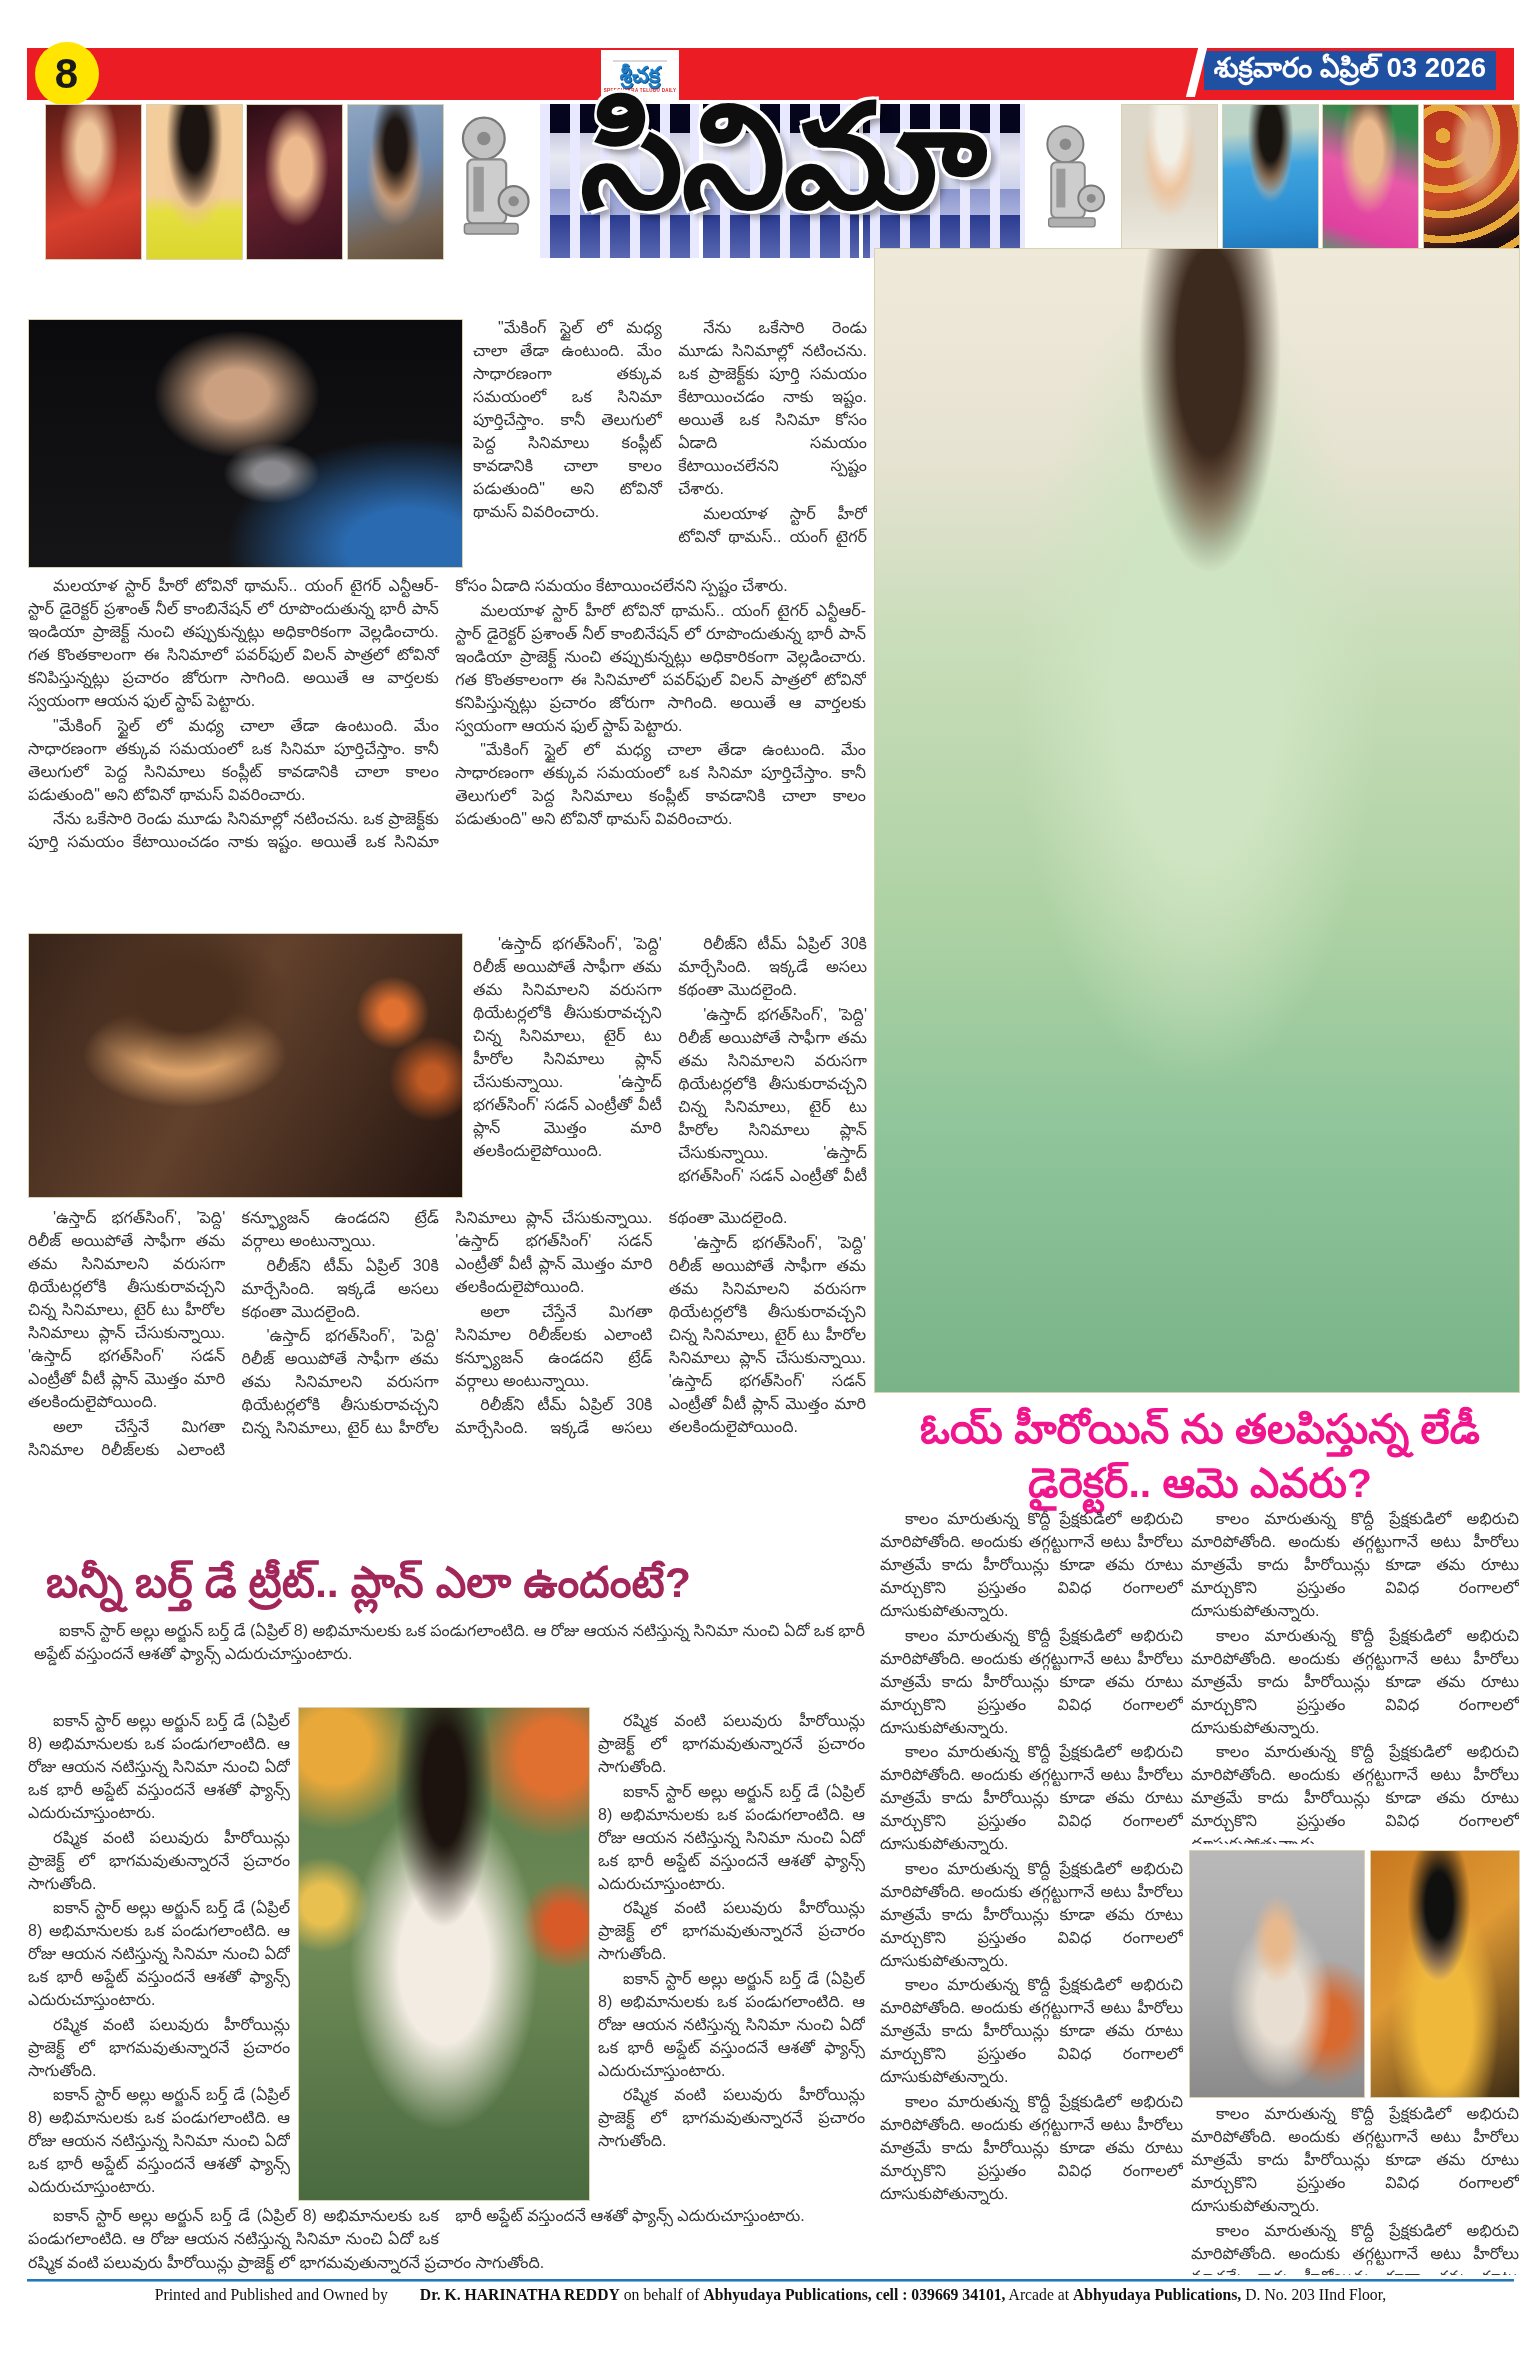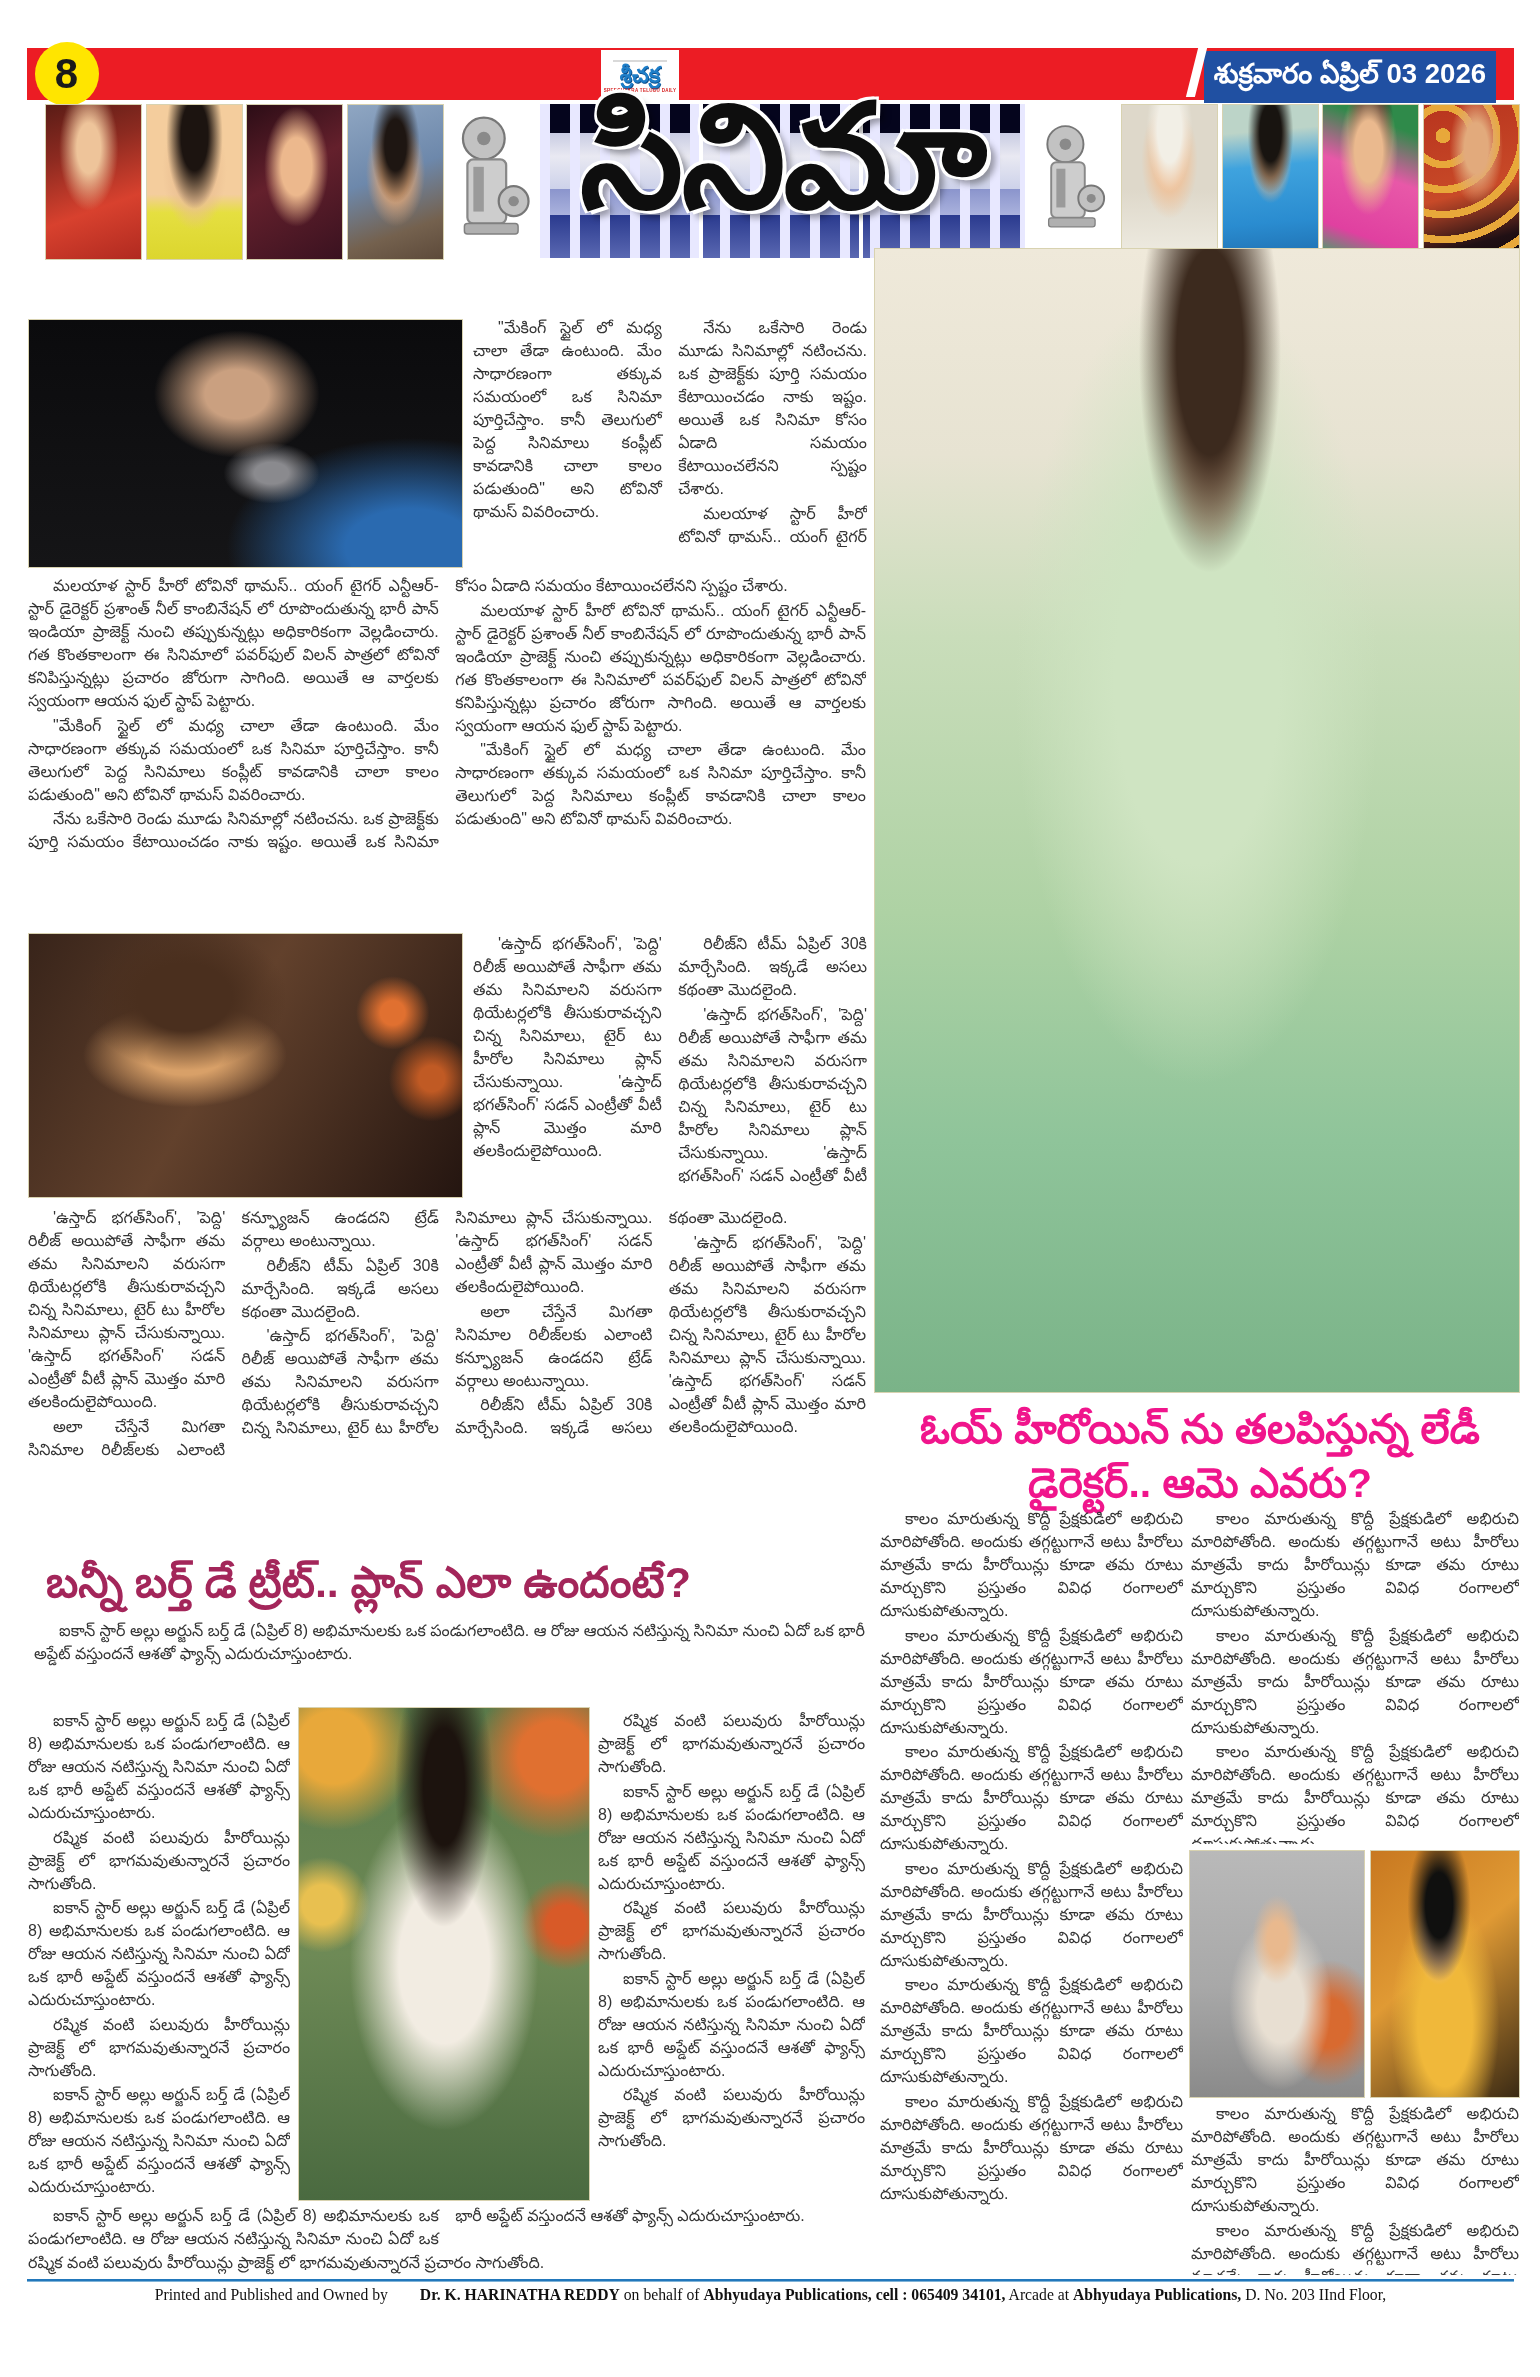--- a/index.html
+++ b/index.html
@@ -9,21 +9,21 @@
   
   .header-bar{position:absolute;left:27px;top:48px;width:1487px;height:52px;background:#ec1c24;}
   .page-num{position:absolute;left:7.5px;top:-6px;width:64px;height:64px;border-radius:50%;
             background:#ffe500;display:flex;align-items:center;justify-content:center;
             font-size:42px;font-weight:bold;color:#1a1a1a;}
   .logo-box{position:absolute;left:574px;top:1.5px;width:78px;height:55px;background:#ffffff;
             display:flex;flex-direction:column;align-items:center;justify-content:center;line-height:1;}
   .logo-url-line{width:70%;height:2.2px;background:#d9d9d9;margin-bottom:2.2px;}
   .logo-title{font-size:22px;font-weight:bold;color:#1e7ec8;text-shadow:0.7px 0.7px 0 #0a4a86;}
   .logo-sub{font-size:4.5px;font-weight:bold;color:#d41a1a;margin-top:3px;letter-spacing:0.3px;}
-  .date-box{position:absolute;right:18px;top:3px;width:292px;height:52px;background:#2050a2;
+  .date-box{position:absolute;right:18px;top:3px;width:292px;height:39px;background:#2050a2;
             display:flex;align-items:center;justify-content:center;}
   .date-box:before{content:"";position:absolute;left:-12px;top:-3px;width:9px;height:49px;background:#ffffff;transform:skewX(-14deg);}
   .date-text{color:#ffffff;font-size:27.6px;font-weight:bold;white-space:nowrap;}
 
   
   .masthead{position:absolute;left:45px;top:104px;width:1475px;height:154px;display:flex;gap:3.7px;}
   .mphoto{width:95px;height:100%;flex:0 0 auto;border:0.7px solid #d8d2b0;}
   .projector{width:89px;height:100%;flex:0 0 auto;display:flex;align-items:center;justify-content:center;background:#fff;}
   .title-strip{flex:1 1 auto;position:relative;height:100%;
      background:
@@ -246,17 +246,17 @@
   </div>
   <div class="aphoto photo-lady1"></div>
   <div class="aphoto photo-lady2"></div>
   <div class="a4-right-bottom bodytxt">
     <p>కాలం మారుతున్న కొద్దీ ప్రేక్షకుడిలో అభిరుచి మారిపోతోంది. అందుకు తగ్గట్టుగానే అటు హీరోలు మాత్రమే కాదు హీరోయిన్లు కూడా తమ రూటు మార్చుకొని ప్రస్తుతం వివిధ రంగాలలో దూసుకుపోతున్నారు.</p>
     <p>కాలం మారుతున్న కొద్దీ ప్రేక్షకుడిలో అభిరుచి మారిపోతోంది. అందుకు తగ్గట్టుగానే అటు హీరోలు మాత్రమే కాదు హీరోయిన్లు కూడా తమ రూటు మార్చుకొని ప్రస్తుతం వివిధ రంగాలలో దూసుకుపోతున్నారు.</p>
   </div>
 
   <div class="footer-rule"></div>
   <div class="footer">
-    <div><span>Printed and Published and Owned by </span><span style="font-weight: bold; margin-left: 28px;">Dr. K. HARINATHA REDDY</span><span> on behalf of </span><span style="font-weight: bold;">Abhyudaya Publications, cell : 065409 34101,</span><span> Arcade at </span><span style="font-weight: bold;">Abhyudaya Publications,</span><span> D. No. 203 IInd Floor,</span></div>
+    <div><span>Printed and Published and Owned by </span><span style="font-weight: bold; margin-left: 28px;">Dr. K. HARINATHA REDDY</span><span> on behalf of </span><span style="font-weight: bold;">Abhyudaya Publications, cell : 039669 34101,</span><span> Arcade at </span><span style="font-weight: bold;">Abhyudaya Publications,</span><span> D. No. 203 IInd Floor,</span></div>
   </div>
 
 </div>
 
 
 </body></html>

